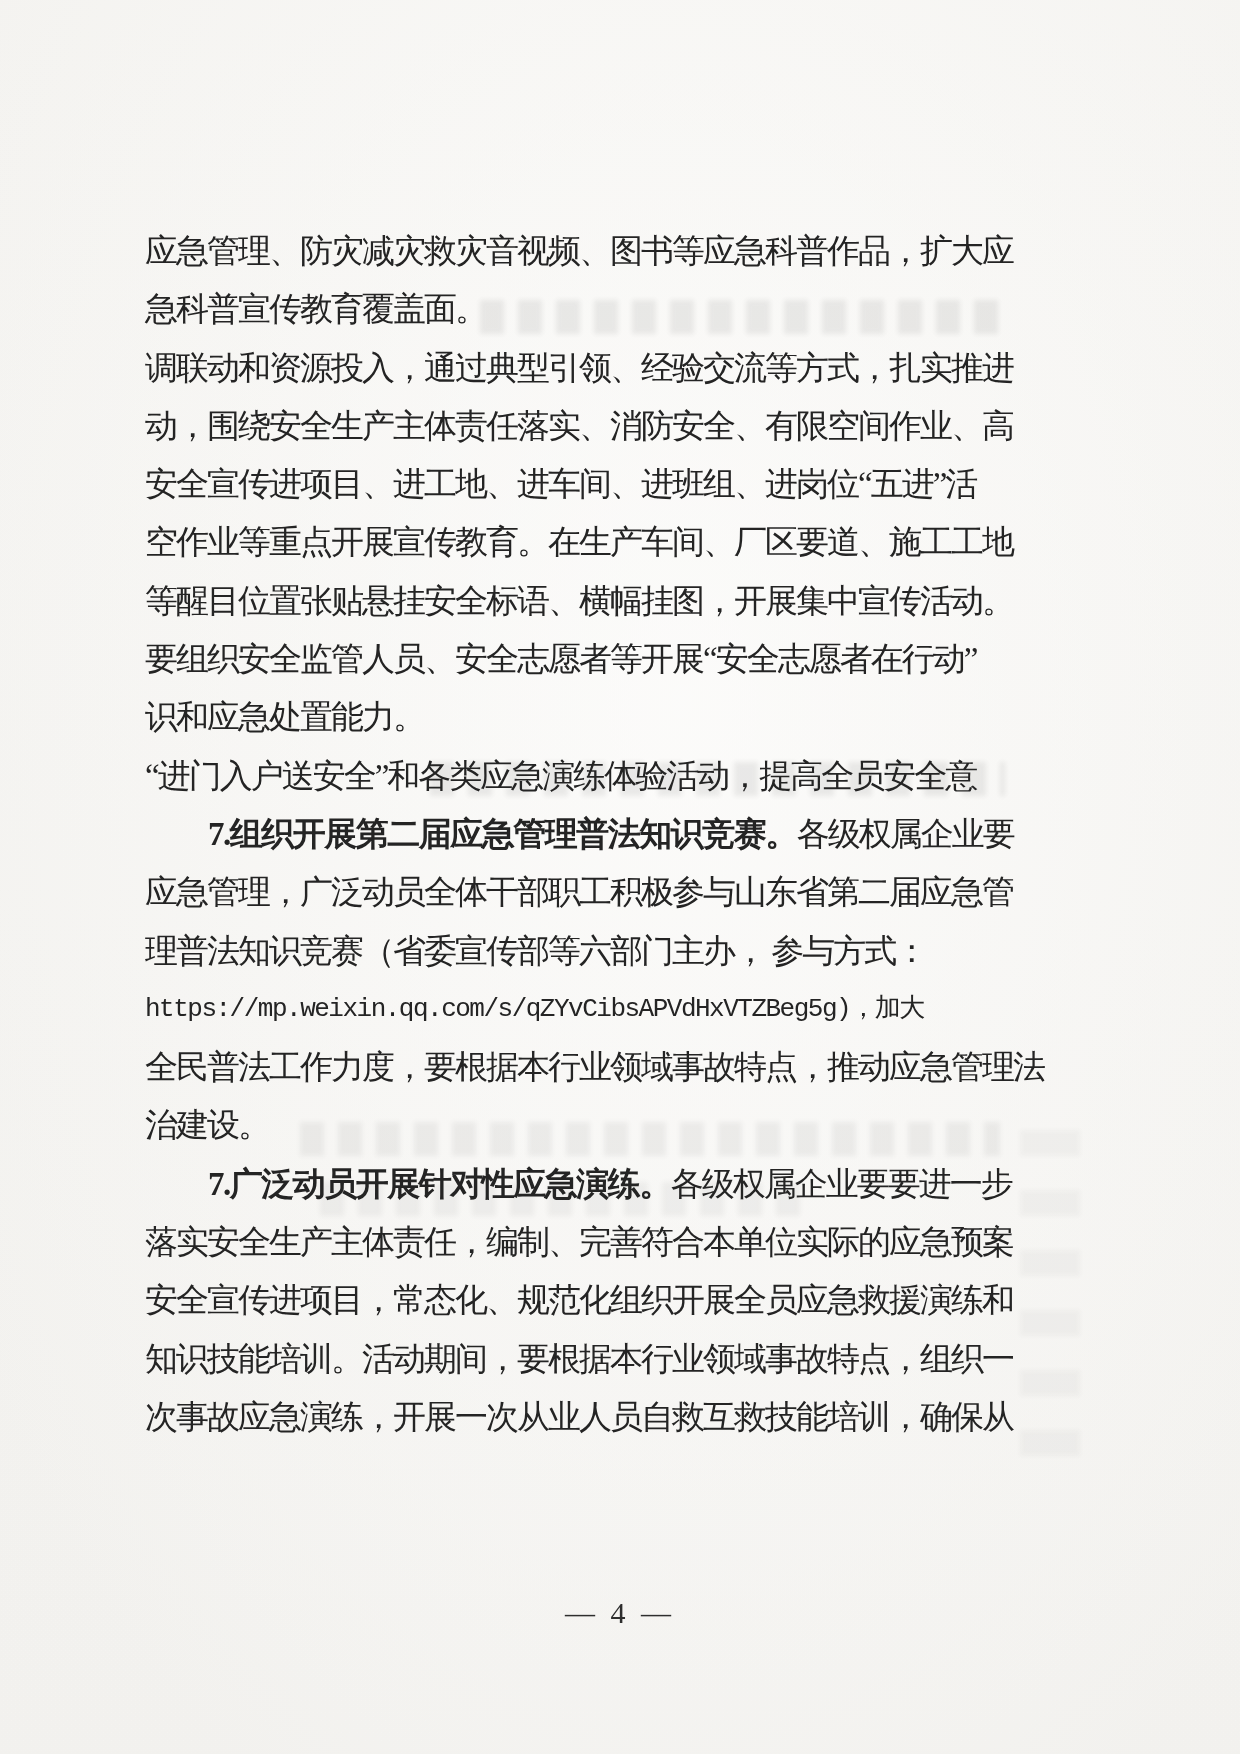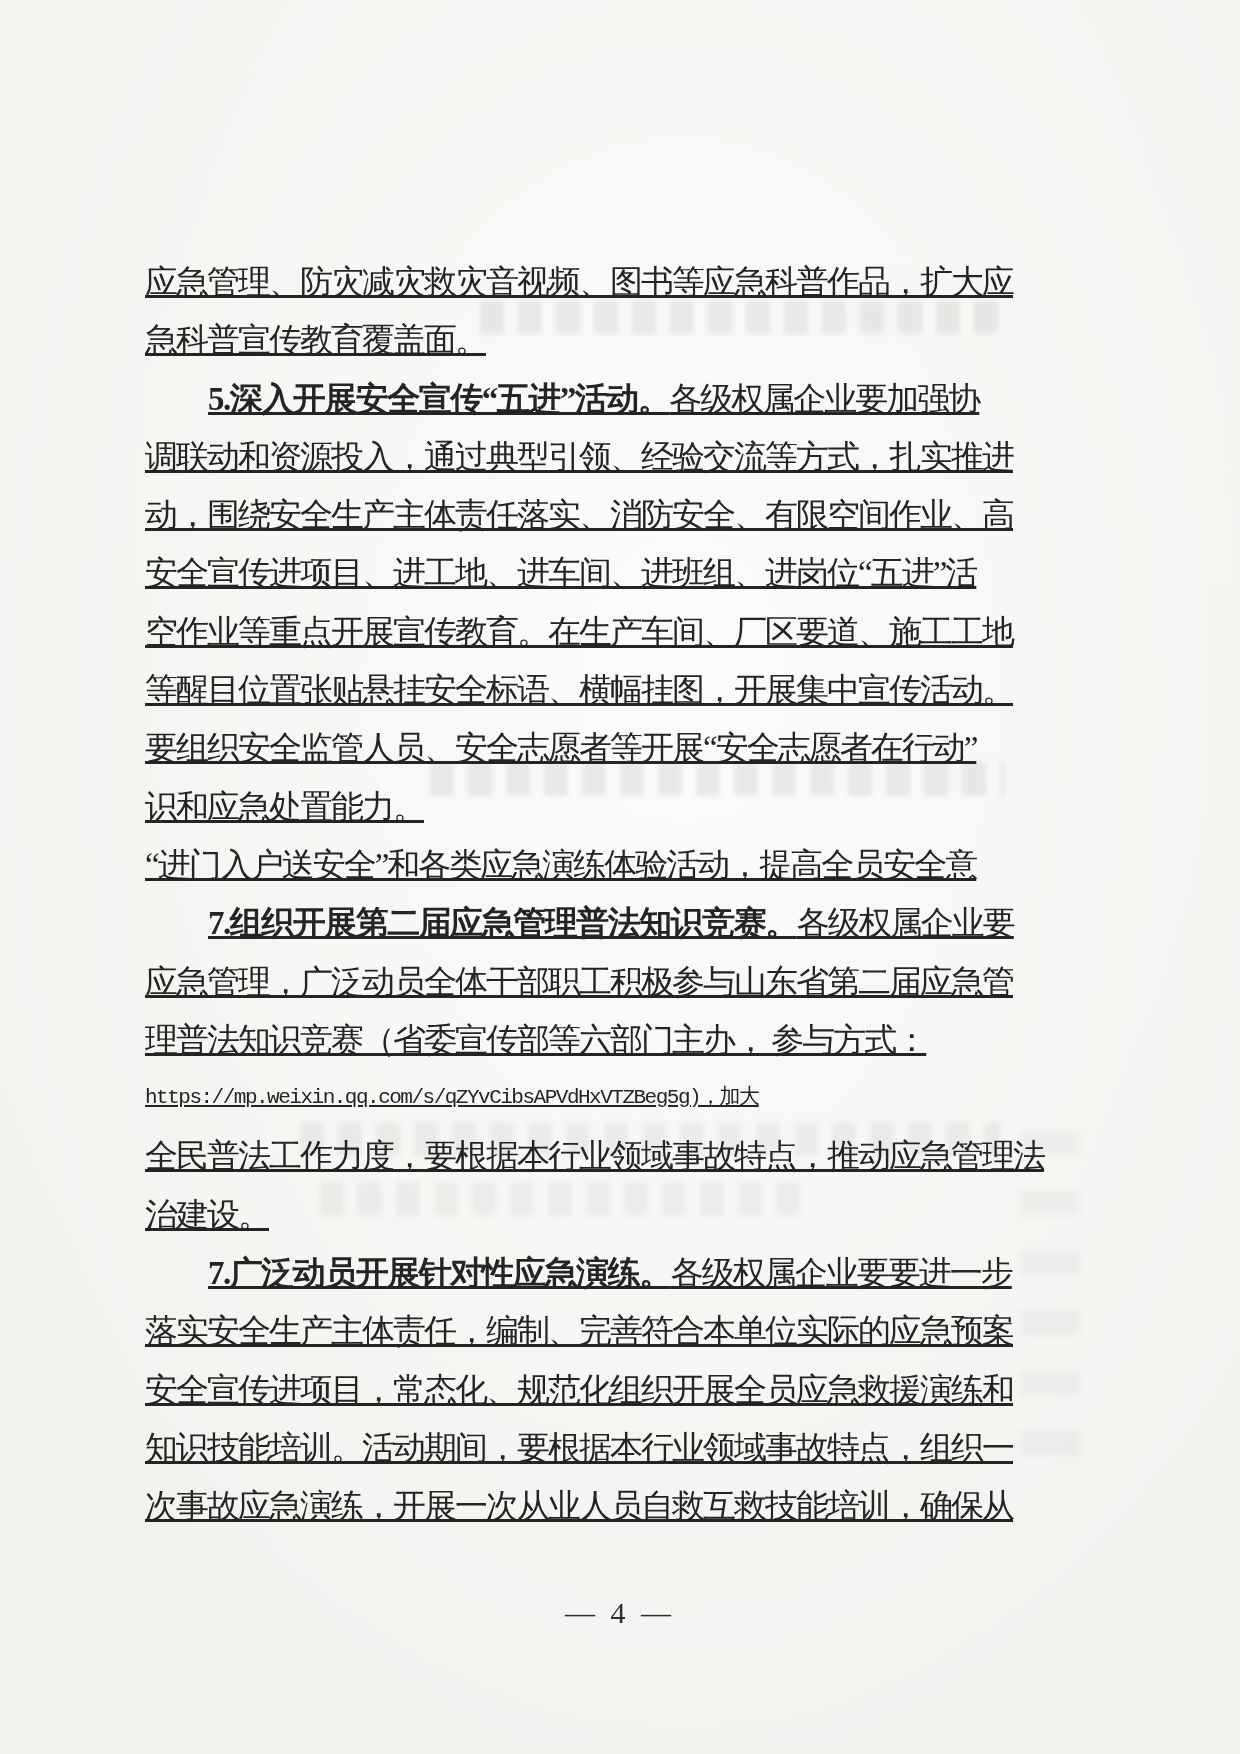--- a/index.html
+++ b/index.html
@@ -14,36 +14,35 @@
   
   .paper {
     position: absolute; inset: 0;
     background:
       radial-gradient(ellipse at 55% 40%, rgba(255,255,255,0.55), rgba(0,0,0,0.015) 85%),
       linear-gradient(180deg, #f8f7f4 0%, #f6f5f2 100%);
   }
   .textblock {
     position: absolute;
     left: 145px;
-    top: 253px;
+    top: 222px;
     width: 885px;
-    text-decoration: underline;
   }
   .line {
     height: 58.3px;
     line-height: 58.3px;
     font-size: 33px;
     letter-spacing: -2px;
     white-space: nowrap;
   }
   .line .lead { font-weight: 700; letter-spacing: -1.5px; }
   .line.indent { padding-left: 63px; }
   .line.url {
     font-family: "Liberation Mono", monospace;
-    font-size: 21px;
+    font-size: 26px;
     letter-spacing: -1.5px;
   }
   .footer {
     position: absolute;
     top: 1596px;
     left: 0;
     width: 100%;
     text-align: center;
     font-size: 30px;
     letter-spacing: 4px;
@@ -74,21 +73,20 @@
 
 <div class="ghost g1"></div>
 <div class="ghost g2"></div>
 <div class="ghost g3"></div>
 <div class="ghost g4"></div>
 <div class="ghost g5"></div>
 
 <div class="textblock">
   <div class="line"><span class="lead"></span><span>应急管理、防灾减灾救灾音视频、图书等应急科普作品，扩大应</span></div>
   <div class="line"><span class="lead"></span><span>急科普宣传教育覆盖面。</span></div>
-  <div class="line indent"><span class="lead">5.深入开展安全宣传“五进”活动。</span><span>各级权属企业要加强协</span></div>
   <div class="line"><span class="lead"></span><span>调联动和资源投入，通过典型引领、经验交流等方式，扎实推进</span></div>
   <div class="line"><span class="lead"></span><span>动，围绕安全生产主体责任落实、消防安全、有限空间作业、高</span></div>
   <div class="line"><span class="lead"></span><span>安全宣传进项目、进工地、进车间、进班组、进岗位“五进”活</span></div>
   <div class="line"><span class="lead"></span><span>空作业等重点开展宣传教育。在生产车间、厂区要道、施工工地</span></div>
   <div class="line"><span class="lead"></span><span>等醒目位置张贴悬挂安全标语、横幅挂图，开展集中宣传活动。</span></div>
   <div class="line"><span class="lead"></span><span>要组织安全监管人员、安全志愿者等开展“安全志愿者在行动”</span></div>
   <div class="line"><span class="lead"></span><span>识和应急处置能力。</span></div>
   <div class="line"><span class="lead"></span><span>“进门入户送安全”和各类应急演练体验活动，提高全员安全意</span></div>
   <div class="line indent"><span class="lead">7.组织开展第二届应急管理普法知识竞赛。</span><span>各级权属企业要</span></div>
   <div class="line"><span class="lead"></span><span>应急管理，广泛动员全体干部职工积极参与山东省第二届应急管</span></div>

